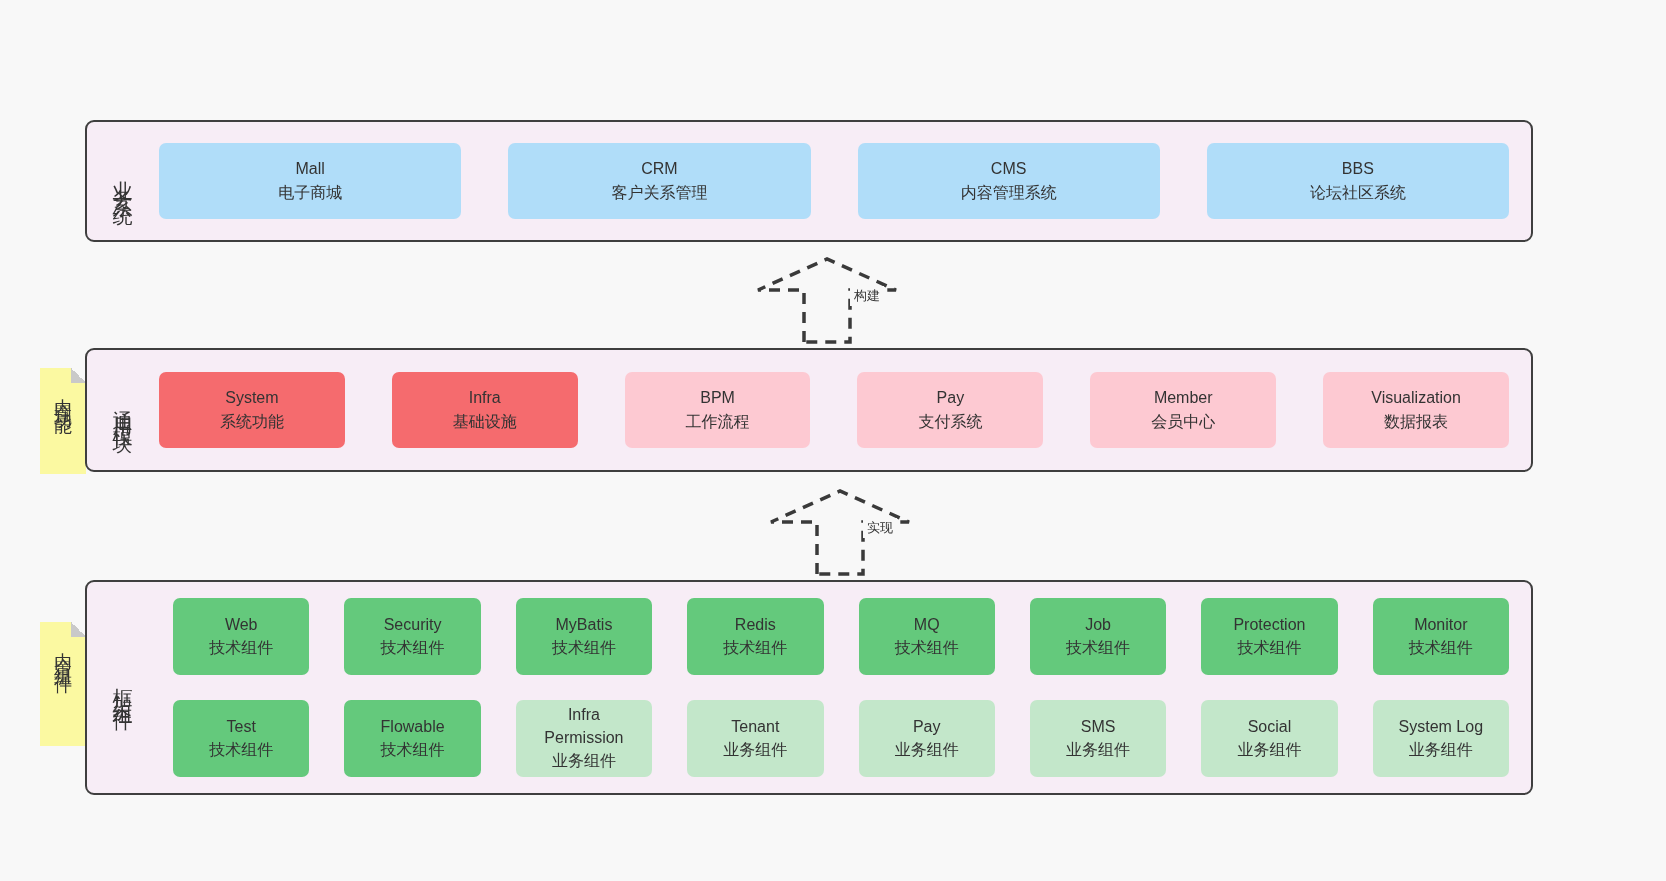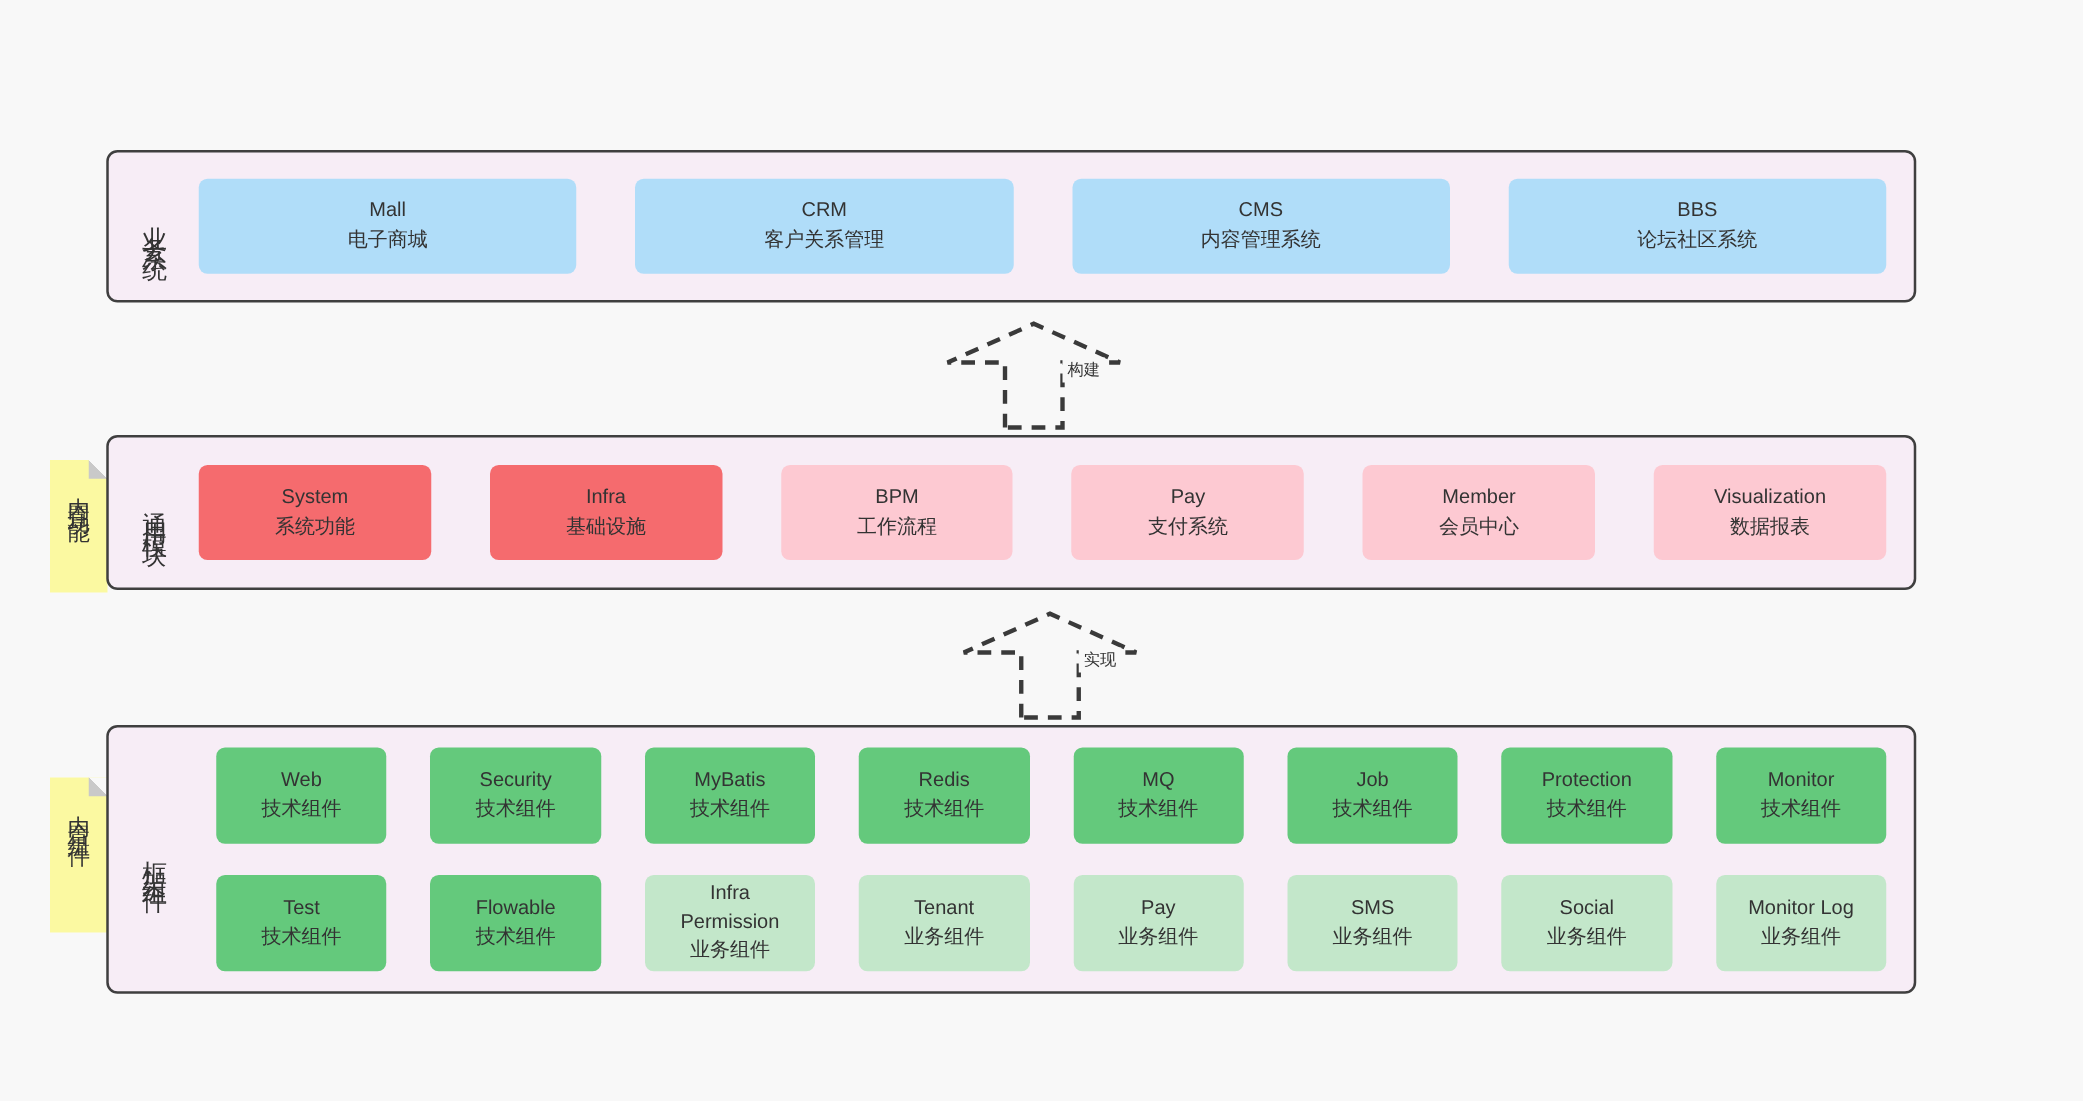--- a/index.html
+++ b/index.html
@@ -213,20 +213,20 @@
         </div>
         <div class="box greenlight">
           <span>SMS</span>
           <span>业务组件</span>
         </div>
         <div class="box greenlight">
           <span>Social</span>
           <span>业务组件</span>
         </div>
         <div class="box greenlight">
-          <span>Monitor Log</span>
+          <span>System Log</span>
           <span>业务组件</span>
         </div>
       </div>
     </div>
   </div>
 
 </div>
 
 </body></html>

